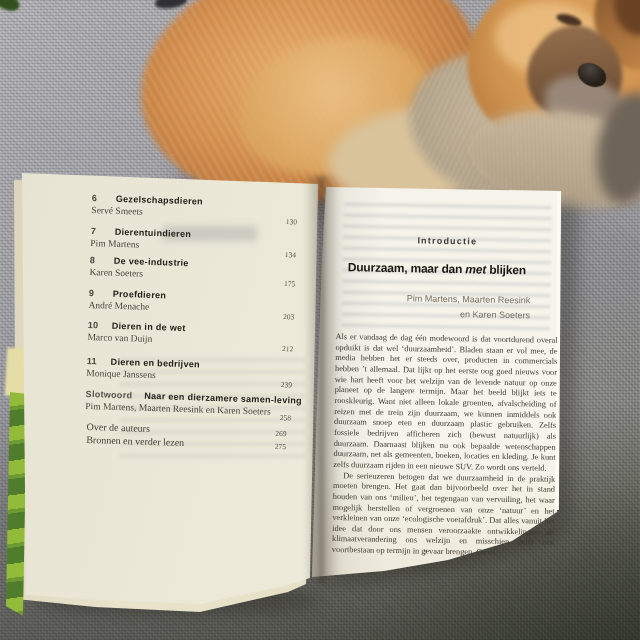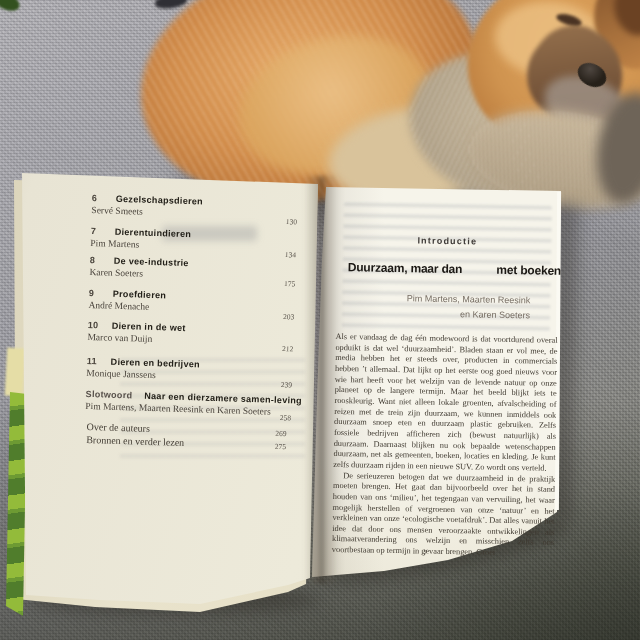--- a/index.html
+++ b/index.html
@@ -118,21 +118,21 @@
 
   
   .intro{left:336px;top:200px;width:224px;transform:rotate(1deg);transform-origin:left top;color:#3b362e;}
   .ghost-right{position:absolute;left:8px;top:2px;width:208px;height:126px;
     background:repeating-linear-gradient(180deg, rgba(105,112,128,.15) 0 4px, rgba(0,0,0,0) 4px 11px);
     filter:blur(1.3px);border-radius:2px;}
   .section-label{position:absolute;left:12px;top:34px;width:200px;text-align:center;
     font-weight:bold;font-size:9px;letter-spacing:1.2px;color:#3f3b38;}
   .chapter-title{position:absolute;left:13px;top:60px;width:220px;
     font-weight:bold;font-size:12px;letter-spacing:-.2px;color:#1b1814;white-space:nowrap;}
-  .chapter-title .it{margin-left:31px;}
+  .chapter-title .it{font-style:italic;}
   .authors{position:absolute;left:0;top:90px;width:196px;text-align:right;
     font-size:9px;line-height:15px;color:#756c62;}
   .body-text{position:absolute;left:2px;top:132px;width:222px;text-align:justify;
     font-family:"Liberation Serif",serif;font-size:8.3px;line-height:10.65px;color:#3e382f;}
   .body-text p{margin:0;}
   .body-text p.indent{text-indent:10px;}
   .folio{position:absolute;left:0;top:347px;width:190px;text-align:center;
     font-family:"Liberation Serif",serif;font-style:italic;font-size:7.5px;color:#4a443c;}
 </style>
 </head>
@@ -222,21 +222,21 @@
       </div>
       <div class="erow e1">
         <span class="etitle">Bronnen en verder lezen</span>
         <span class="epage">275</span>
       </div>
     </div>
 
     <div class="intro abs">
       <div class="ghost-right"></div>
       <div class="section-label">Introductie</div>
-      <div class="chapter-title"><span>Duurzaam, maar dan </span><span class="it">met</span><span> boeken</span></div>
+      <div class="chapter-title"><span>Duurzaam, maar dan </span><span class="it">met</span><span> blijken</span></div>
       <div class="authors">
         <div>Pim Martens, Maarten Reesink</div>
         <div>en Karen Soeters</div>
       </div>
       <div class="body-text">
         <p>Als er vandaag de dag één modewoord is dat voortdurend overal opduikt is dat wel ‘duurzaamheid’. Bladen staan er vol mee, de media hebben het er steeds over, producten in commercials hebben ’t allemaal. Dat lijkt op het eerste oog goed nieuws voor wie hart heeft voor het welzijn van de levende natuur op onze planeet op de langere termijn. Maar het beeld blijkt iets te rooskleurig. Want niet alleen lokale groenten, afvalscheiding of reizen met de trein zijn duurzaam, we kunnen inmiddels ook duurzaam snoep eten en duurzaam plastic gebruiken. Zelfs fossiele bedrijven afficheren zich (bewust natuurlijk) als duurzaam. Daarnaast blijken nu ook bepaalde wetenschappen duurzaam, net als gemeenten, boeken, locaties en kleding. Je kunt zelfs duurzaam rijden in een nieuwe SUV. Zo wordt ons verteld.</p>
         <p class="indent">De serieuzeren betogen dat we duurzaamheid in de praktijk moeten brengen. Het gaat dan bijvoorbeeld over het in stand houden van ons ‘milieu’, het tegengaan van vervuiling, het waar mogelijk herstellen of vergroenen van onze ‘natuur’ en het verkleinen van onze ‘ecologische voetafdruk’. Dat alles vanuit het idee dat door ons mensen veroorzaakte ontwikkelingen als klimaatverandering ons welzijn en misschien zelfs ons voortbestaan op termijn in gevaar brengen. Groei</p>
       </div>
       <div class="folio">7</div>
     </div>

